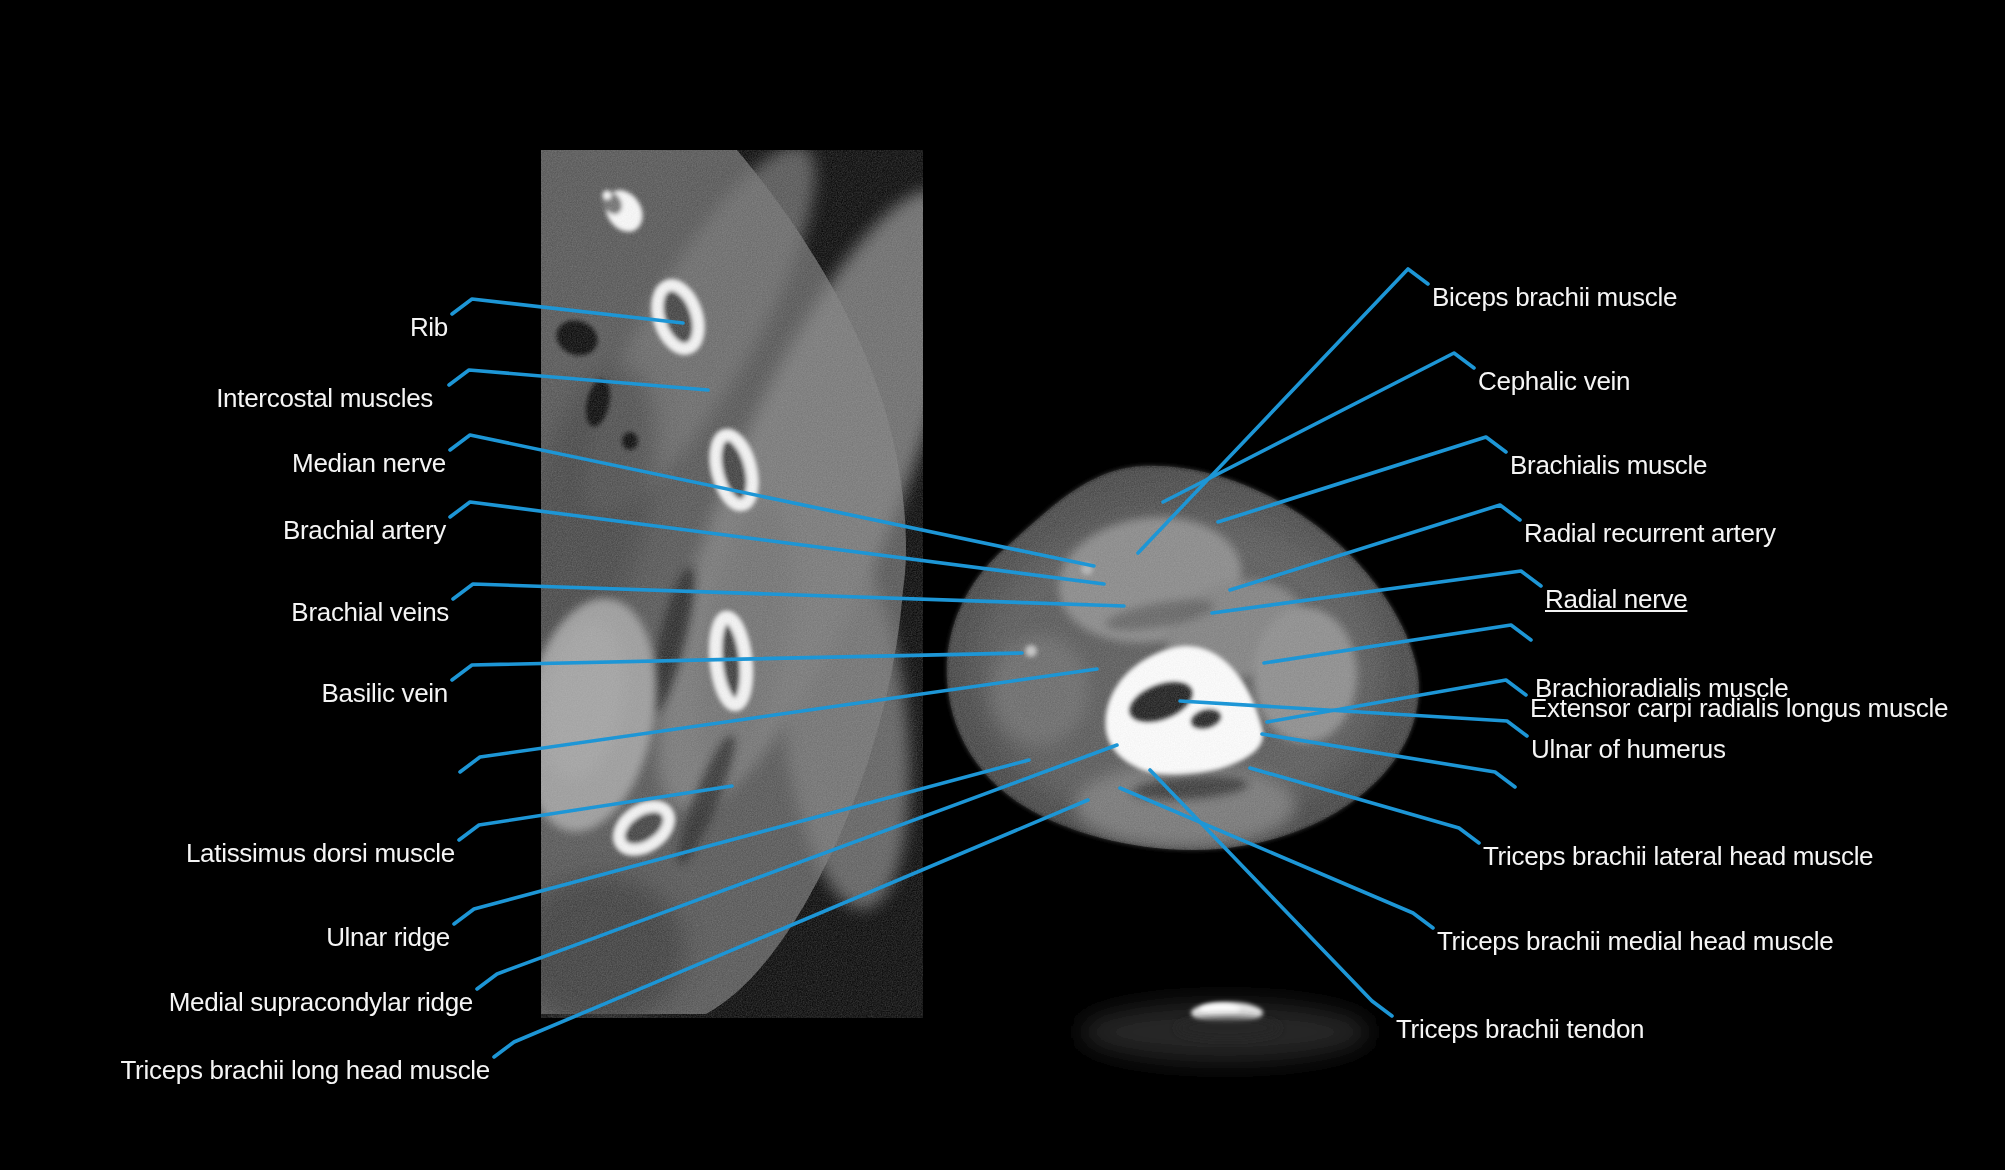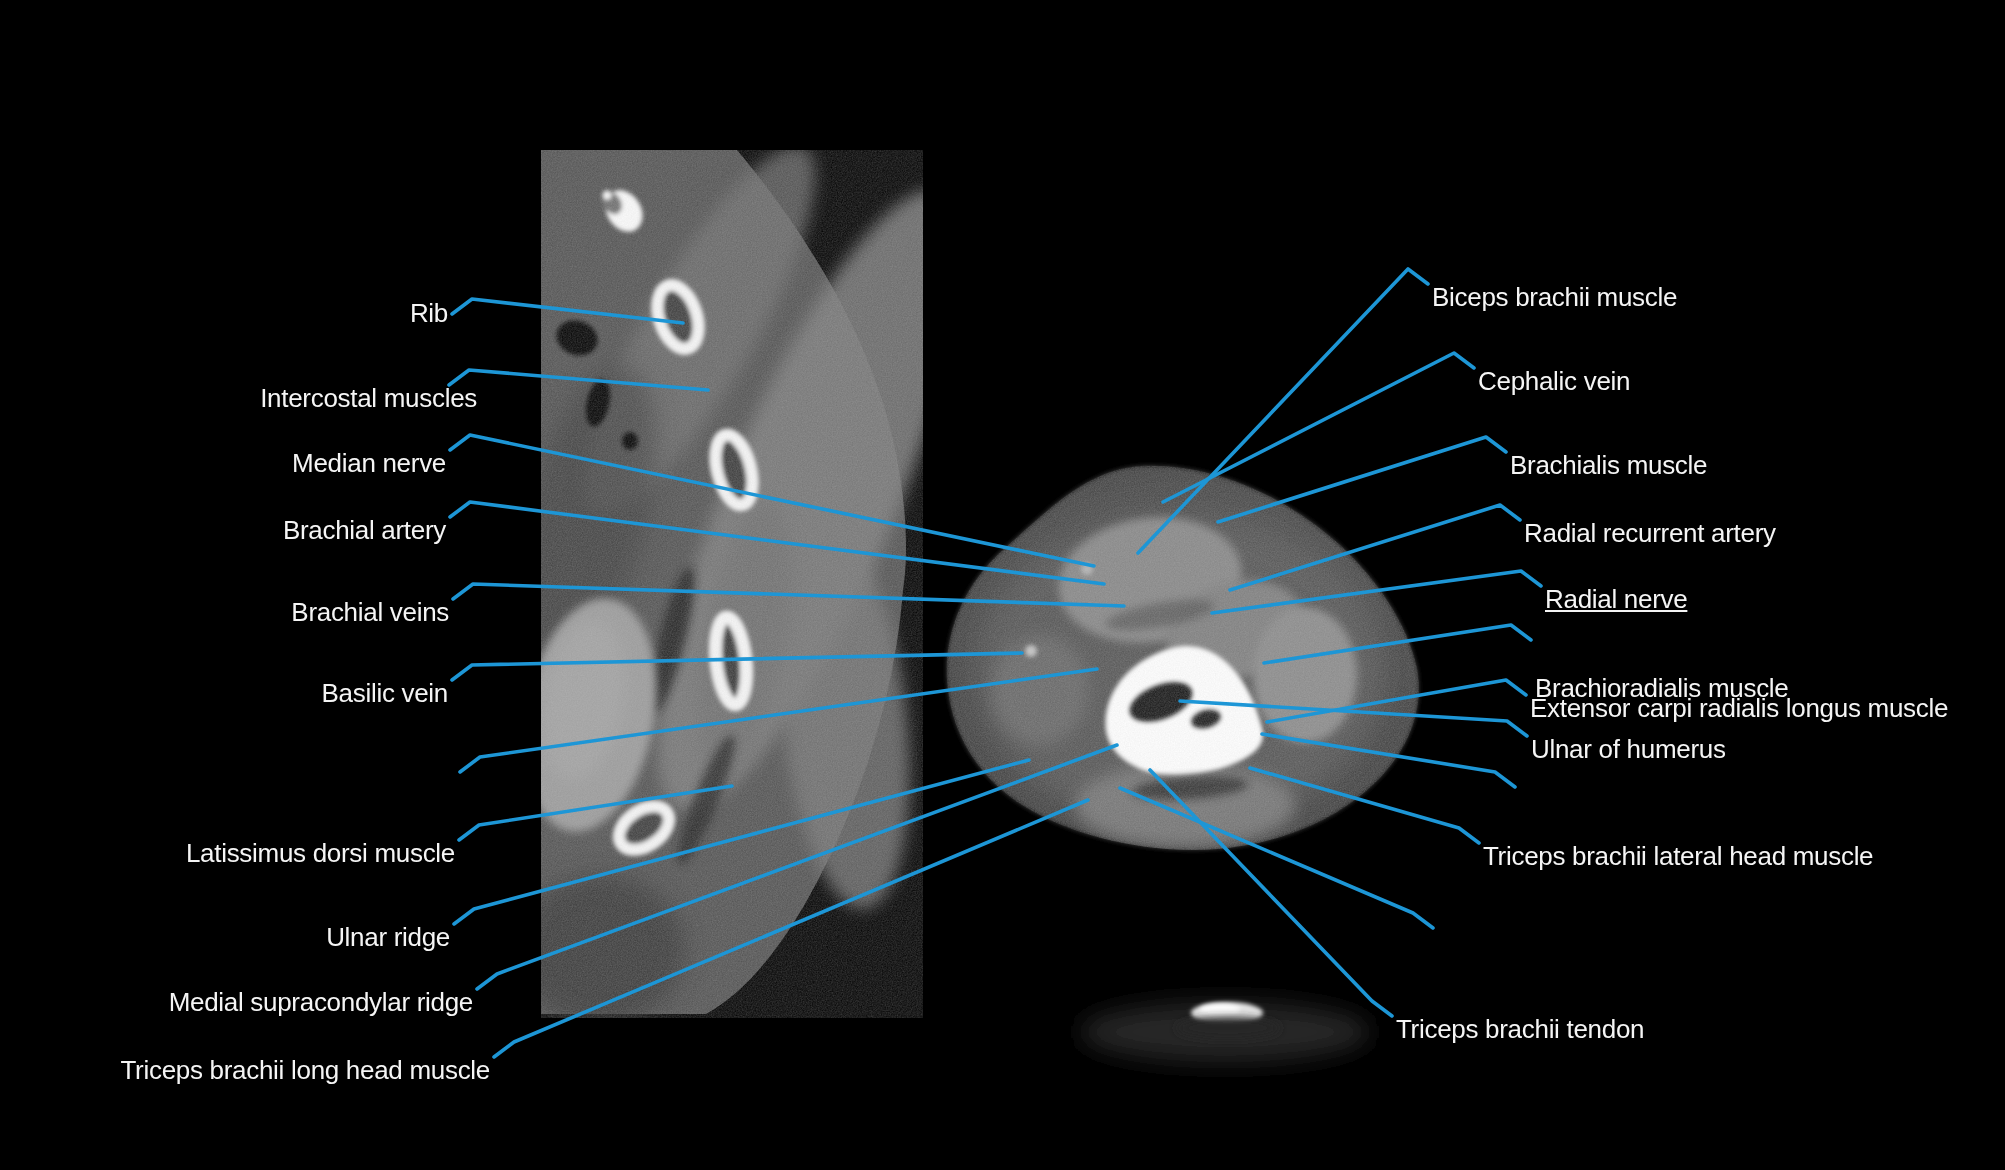--- a/index.html
+++ b/index.html
@@ -158,34 +158,35 @@
         <polyline class="leader" points="1526,695 1506,680 1267,722"></polyline>
         <polyline class="leader" points="1527,736 1507,721 1180,701"></polyline>
         <polyline class="leader" points="1515,787 1495,772 1262,734"></polyline>
         <polyline class="leader" points="1479,843 1459,828 1250,768"></polyline>
         <polyline class="leader" points="1433,928 1413,913 1120,788"></polyline>
         <polyline class="leader" points="1392,1016 1372,1001 1150,770"></polyline>
       </g>
   </svg>
 
   <div id="labels">
-      <div class="label left" style="right: 1557px; top: 297px;">Rib</div>
-      <div class="label left" style="right: 1528px; top: 382px;">Intercostal muscles</div>
+      <div class="label left" style="right: 1557px; top: 311px;">Rib</div>
+      <div class="label left" style="right: 1572px; top: 382px;">Intercostal muscles</div>
       <div class="label left" style="right: 1559px; top: 447px;">Median nerve</div>
       <div class="label left" style="right: 1559px; top: 514px;">Brachial artery</div>
       <div class="label left" style="right: 1556px; top: 596px;">Brachial veins</div>
       <div class="label left" style="right: 1557px; top: 677px;">Basilic vein</div>
       <div class="label left" style="right: 1550px; top: 837px;">Latissimus dorsi muscle</div>
       <div class="label left" style="right: 1555px; top: 921px;">Ulnar ridge</div>
       <div class="label left" style="right: 1532px; top: 986px;">Medial supracondylar ridge</div>
       <div class="label left" style="right: 1515px; top: 1054px;">Triceps brachii long head muscle</div>
       <div class="label right" style="left: 1432px; top: 281px;">Biceps brachii muscle</div>
       <div class="label right" style="left: 1478px; top: 365px;">Cephalic vein</div>
       <div class="label right" style="left: 1510px; top: 449px;">Brachialis muscle</div>
       <div class="label right" style="left: 1524px; top: 517px;">Radial recurrent artery</div>
       <div class="label right" style="left: 1545px; top: 583px; text-decoration: underline;">Radial nerve</div>
       <div class="label right" style="left: 1535px; top: 672px;">Brachioradialis muscle</div>
       <div class="label right" style="left: 1530px; top: 692px;">Extensor carpi radialis longus muscle</div>
       <div class="label right" style="left: 1531px; top: 733px;">Ulnar of humerus</div>
       <div class="label right" style="left: 1483px; top: 840px;">Triceps brachii lateral head muscle</div>
+      <div class="label right" style="left: 1437px; top: 925px;">Triceps brachii medial head muscle</div>
       <div class="label right" style="left: 1396px; top: 1013px;">Triceps brachii tendon</div>
     </div>
 </div>
 
 </body></html>

